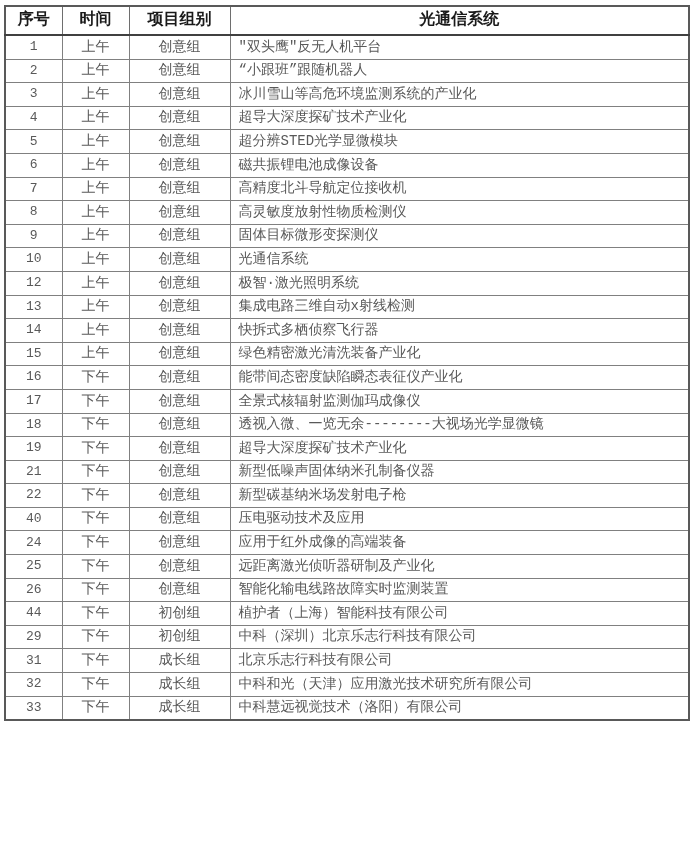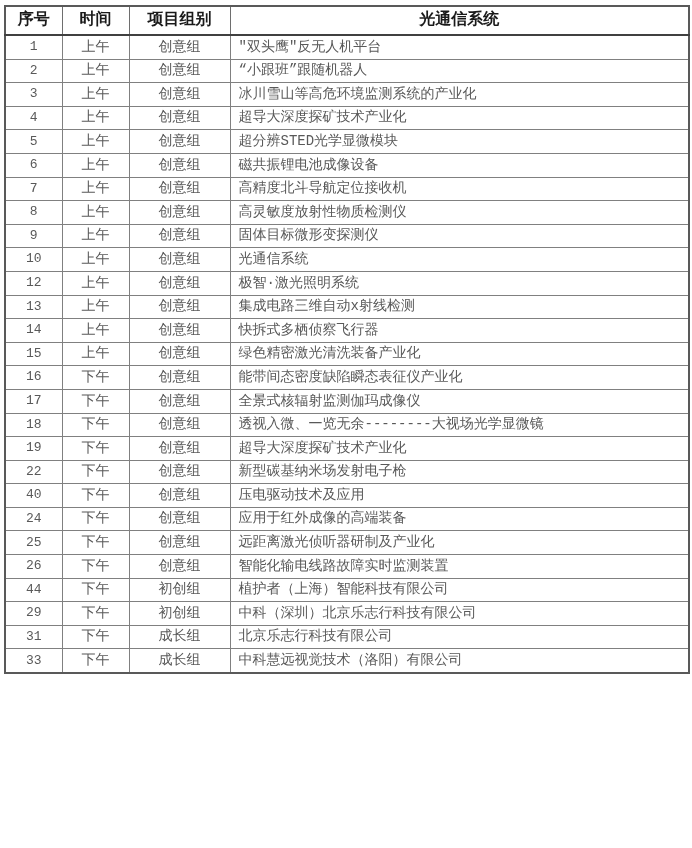--- a/index.html
+++ b/index.html
@@ -181,20 +181,26 @@
           <td class="col-group">创意组</td>
           <td class="col-name">透视入微、一览无余--------大视场光学显微镜</td>
         </tr>
         <tr>
           <td class="col-index">19</td>
           <td class="col-time">下午</td>
           <td class="col-group">创意组</td>
           <td class="col-name">超导大深度探矿技术产业化</td>
         </tr>
         <tr>
+          <td class="col-index">21</td>
+          <td class="col-time">下午</td>
+          <td class="col-group">创意组</td>
+          <td class="col-name">新型低噪声固体纳米孔制备仪器</td>
+        </tr>
+        <tr>
           <td class="col-index">22</td>
           <td class="col-time">下午</td>
           <td class="col-group">创意组</td>
           <td class="col-name">新型碳基纳米场发射电子枪</td>
         </tr>
         <tr>
           <td class="col-index">40</td>
           <td class="col-time">下午</td>
           <td class="col-group">创意组</td>
           <td class="col-name">压电驱动技术及应用</td>
@@ -227,20 +233,26 @@
           <td class="col-index">29</td>
           <td class="col-time">下午</td>
           <td class="col-group">初创组</td>
           <td class="col-name">中科（深圳）北京乐志行科技有限公司</td>
         </tr>
         <tr>
           <td class="col-index">31</td>
           <td class="col-time">下午</td>
           <td class="col-group">成长组</td>
           <td class="col-name">北京乐志行科技有限公司</td>
+        </tr>
+        <tr>
+          <td class="col-index">32</td>
+          <td class="col-time">下午</td>
+          <td class="col-group">成长组</td>
+          <td class="col-name">中科和光（天津）应用激光技术研究所有限公司</td>
         </tr>
         <tr>
           <td class="col-index">33</td>
           <td class="col-time">下午</td>
           <td class="col-group">成长组</td>
           <td class="col-name">中科慧远视觉技术（洛阳）有限公司</td>
         </tr>
       </tbody>
   </table>
 </div>

